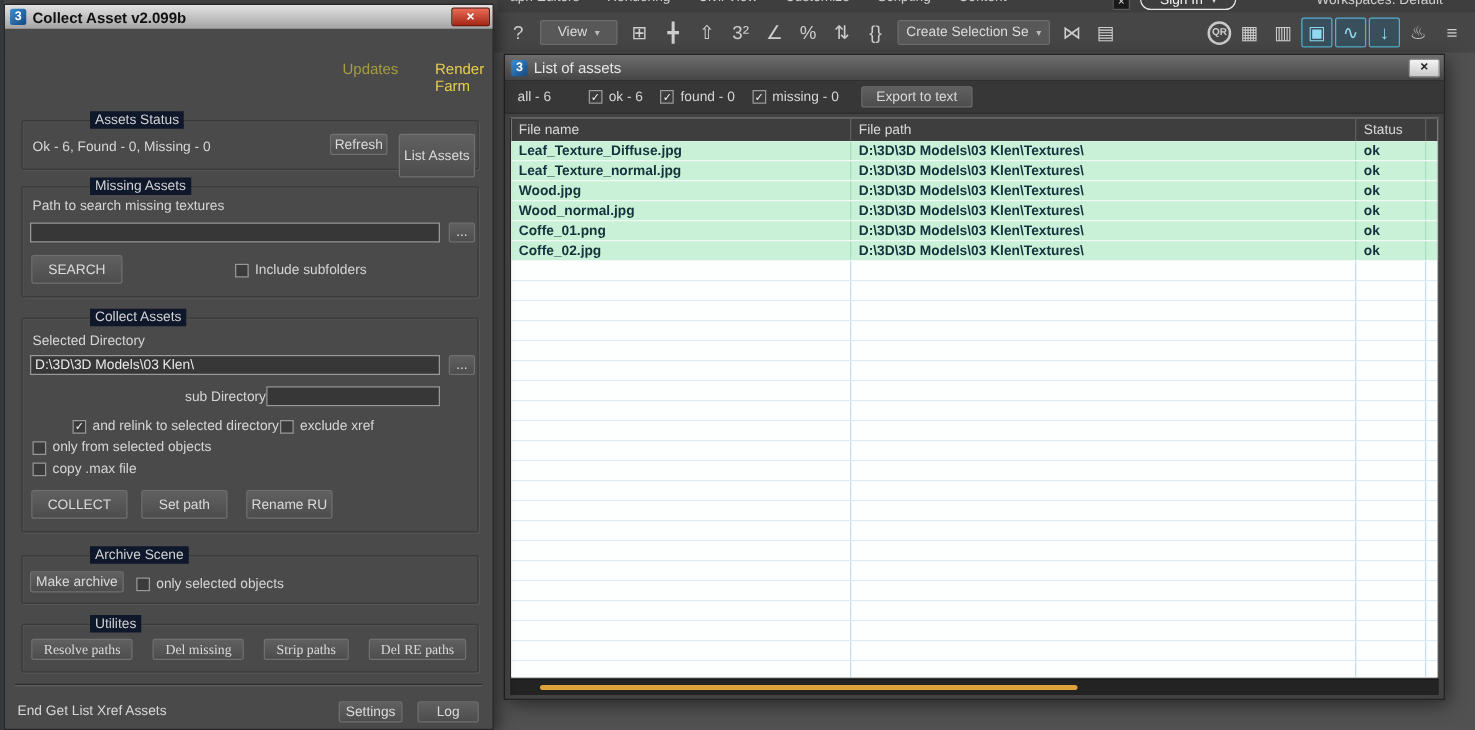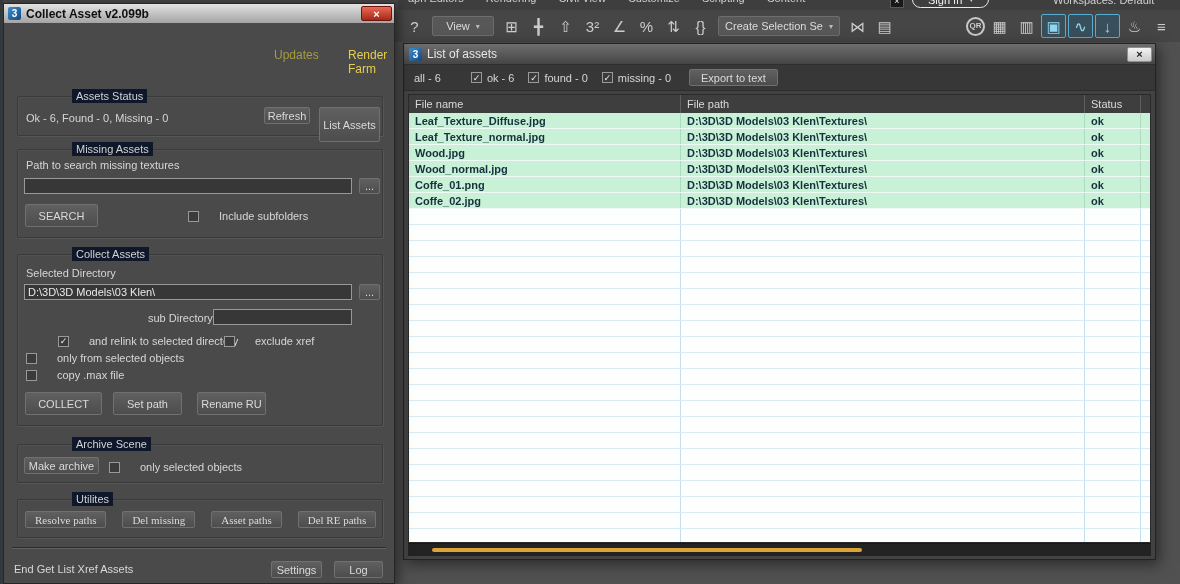--- a/index.html
+++ b/index.html
@@ -61,21 +61,21 @@
   .g-util    { top:495px; height:39px; }
   .abs { position:absolute; }
 
   .btn { background:linear-gradient(#606060,#4d4d4d); border:1px solid #707070; border-radius:2px;
          color:#dadada; font-size:11px; display:flex; align-items:center; justify-content:center; white-space:nowrap; }
   .tbox { position:absolute; background:#373737; border:1px solid #989898; color:#e9e9e9; font-size:11px;
           padding:0 3px; height:16px; font-family:"Liberation Sans", sans-serif; outline:none; }
   .cb { width:11px; height:11px; background:#3b3b3b; border:1px solid #999; display:inline-flex;
         align-items:center; justify-content:center; color:#eee; font-size:9px; flex:none; }
   .cb.checked::after { content:"✓"; }
-  .cb-item { position:absolute; display:flex; align-items:center; gap:20px; font-size:11px;
+  .cb-item { position:absolute; display:flex; align-items:center; gap:5px; font-size:11px;
              color:#d6d6d6; white-space:nowrap; }
   .g-lbl { position:absolute; font-size:11px; color:#d6d6d6; white-space:nowrap; }
 
   .separator { position:absolute; left:8px; right:8px; top:543px; border-top:1px solid #2d2d2d; border-bottom:1px solid #616161; }
   .footer-text { position:absolute; left:10px; top:559px; font-size:11px; color:#d8d8d8; }
   .util-flex { position:absolute; left:7px; top:11px; right:6px; height:17px; display:flex; gap:16px; }
   .util-flex .btn { padding:0 9px;font-family:Liberation Serif, serif; }
 
   
   .assets-window { position:absolute; left:403px; top:43px; width:753px; height:517px; background:#424242;
@@ -231,21 +231,21 @@
       <span class="cb"></span>
       <span>only selected objects</span>
     </div>
   </div>
 
   <div class="group g-util">
     <div class="group-label">Utilites</div>
     <div class="util-flex">
         <div class="btn">Resolve paths</div>
         <div class="btn">Del missing</div>
-        <div class="btn">Asset paths</div>
+        <div class="btn">Strip paths</div>
         <div class="btn">Del RE paths</div>
       </div>
   </div>
 
   <div class="separator"></div>
   <div class="footer-text">End Get List Xref Assets</div>
   <div class="btn abs" style="left:267px; top:557px; width:51px; height:17px;">Settings</div>
   <div class="btn abs" style="left:330px; top:557px; width:49px; height:17px;">Log</div>
 </div>
 

